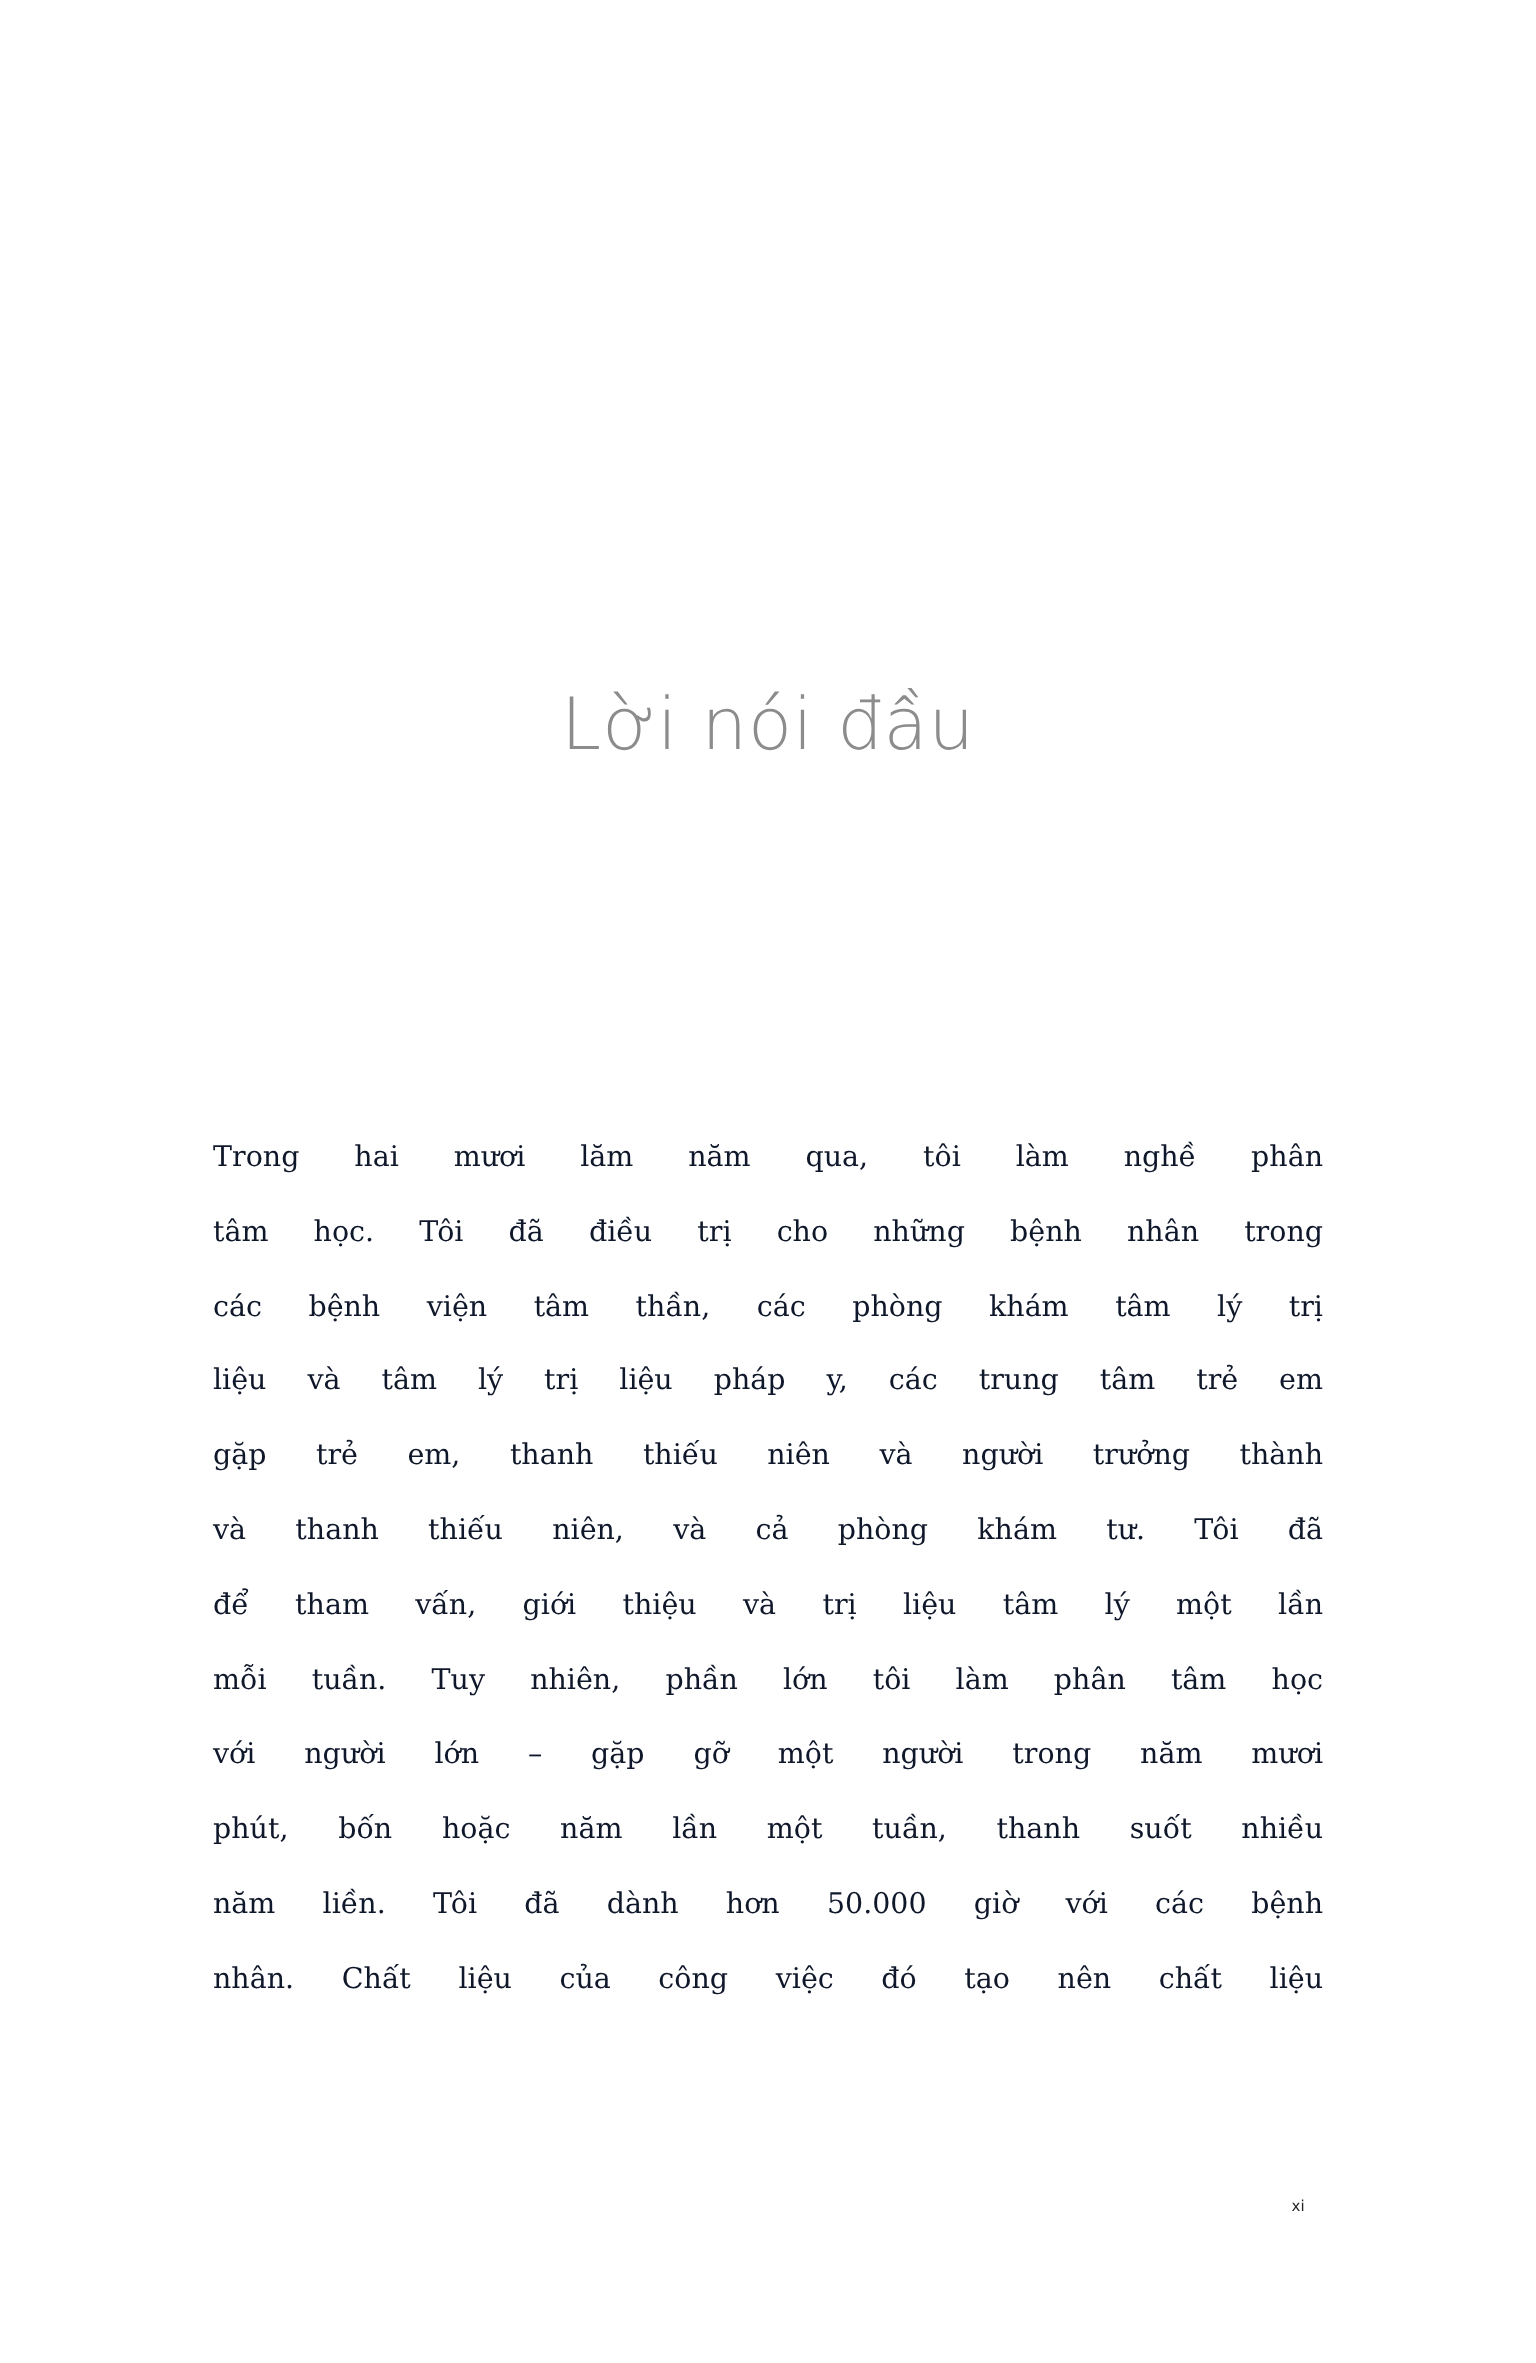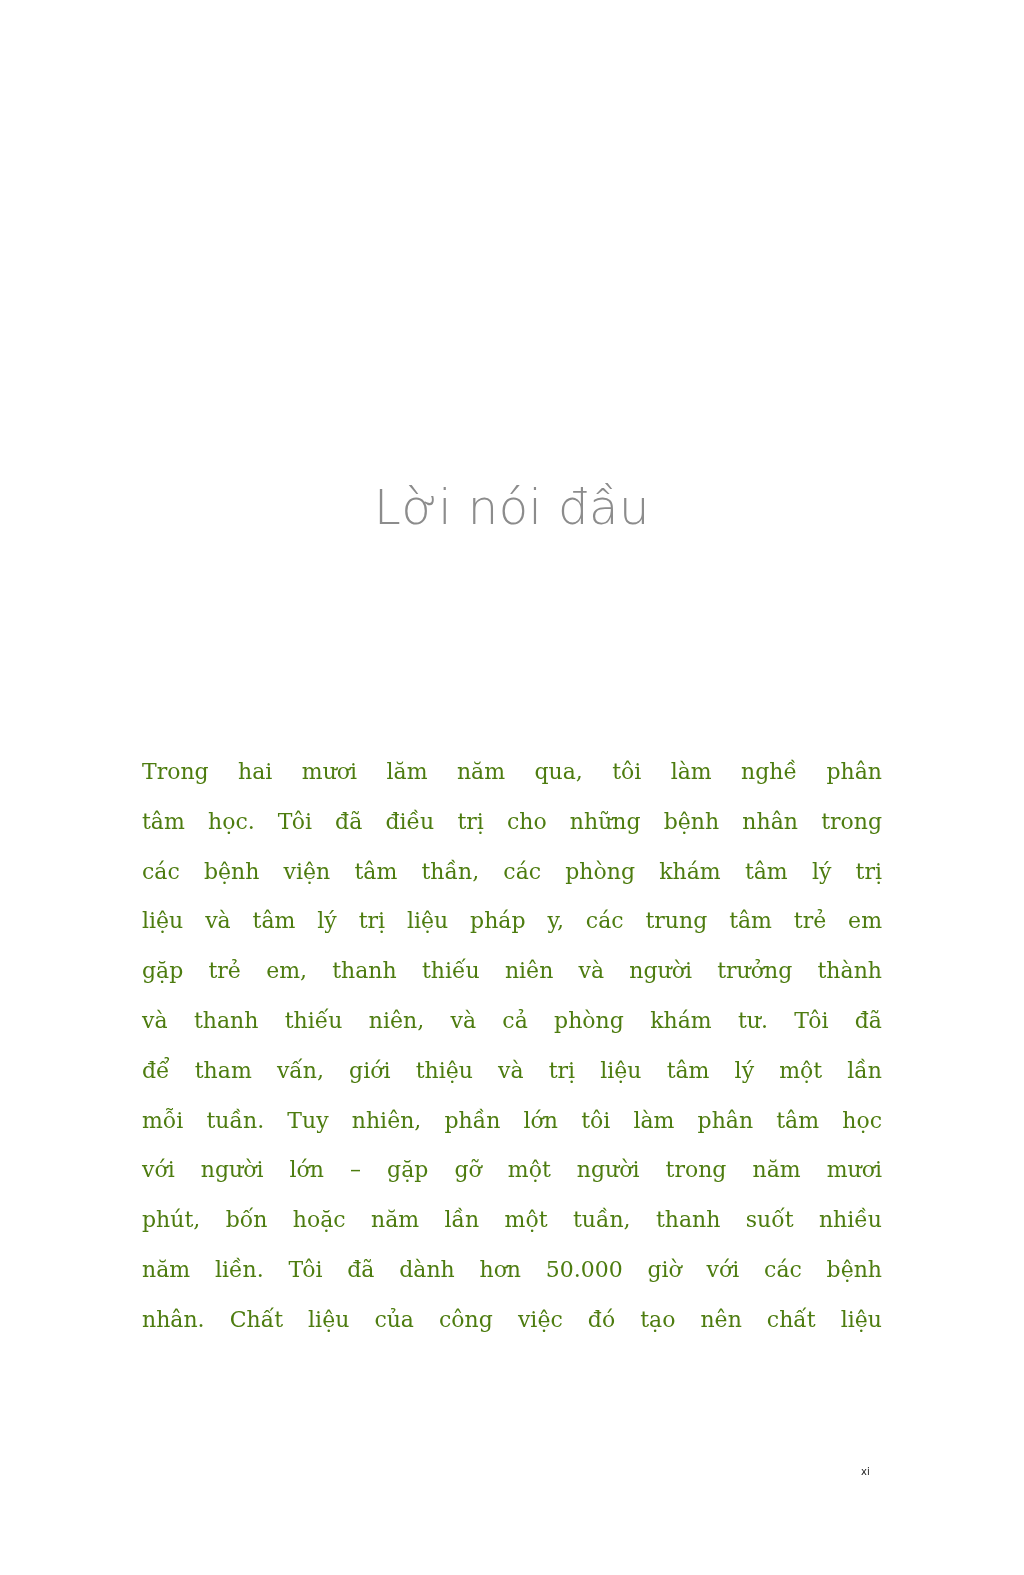--- a/index.html
+++ b/index.html
@@ -9,40 +9,40 @@
     }
     .page {
       position: relative;
       width: 1024px;
       height: 1575px;
       background: #ffffff;
       overflow: hidden;
     }
     .chapter-title {
       position: absolute;
-      top: 472px;
+      top: 448px;
       left: 0;
       width: 1024px;
       text-align: center;
       font-family: "DejaVu Sans", sans-serif;
       font-weight: 300;
       font-size: 48px;
       line-height: 70px;
       color: #8c8c8c;
       letter-spacing: 0.5px;
     }
     .body-text {
       position: absolute;
       top: 747px;
       left: 142px;
       width: 740px;
       font-family: "DejaVu Serif", serif;
-      font-size: 22px;
+      font-size: 19px;
       line-height: 49.8px;
-      color: #4d7c0f;
+      color: #0f172a;
       margin: 0;
     }
     .body-text .line {
       display: block;
       white-space: nowrap;
       text-align: justify;
       text-align-last: justify;
     }
     .body-text .line.last {
       text-align-last: left;

